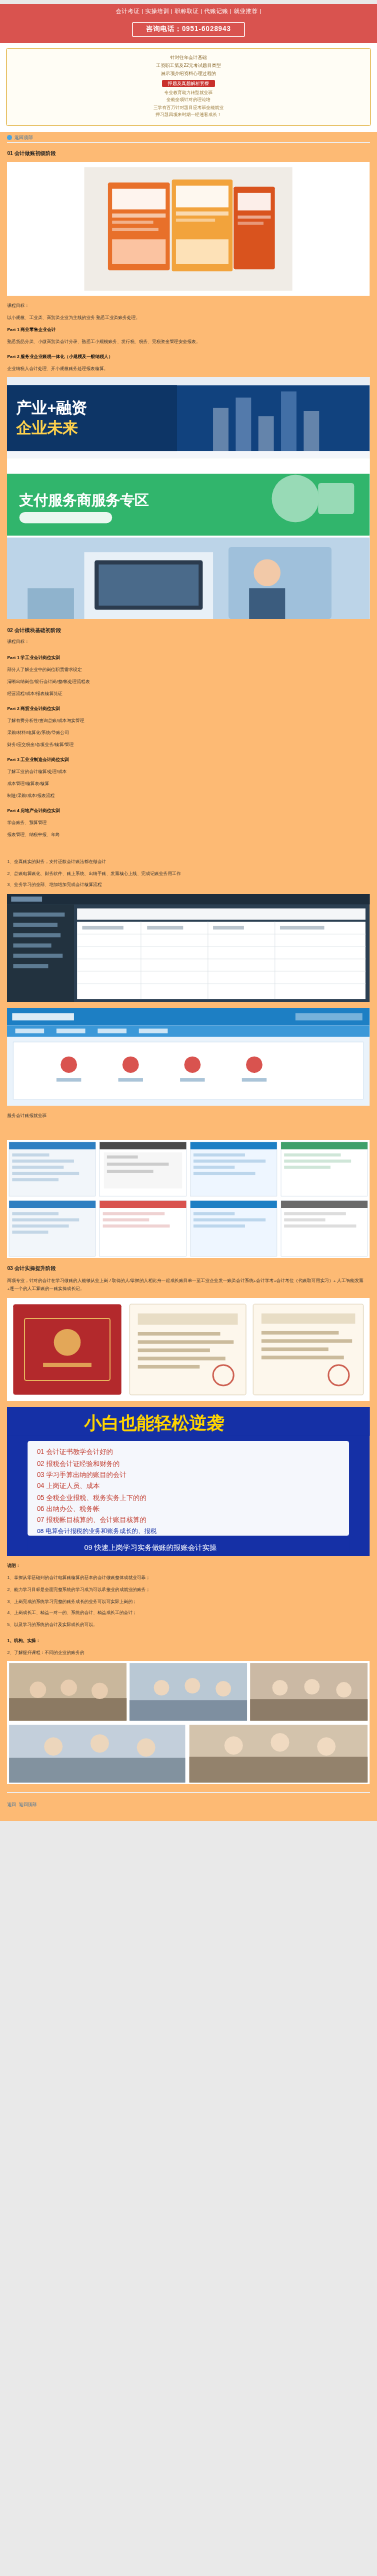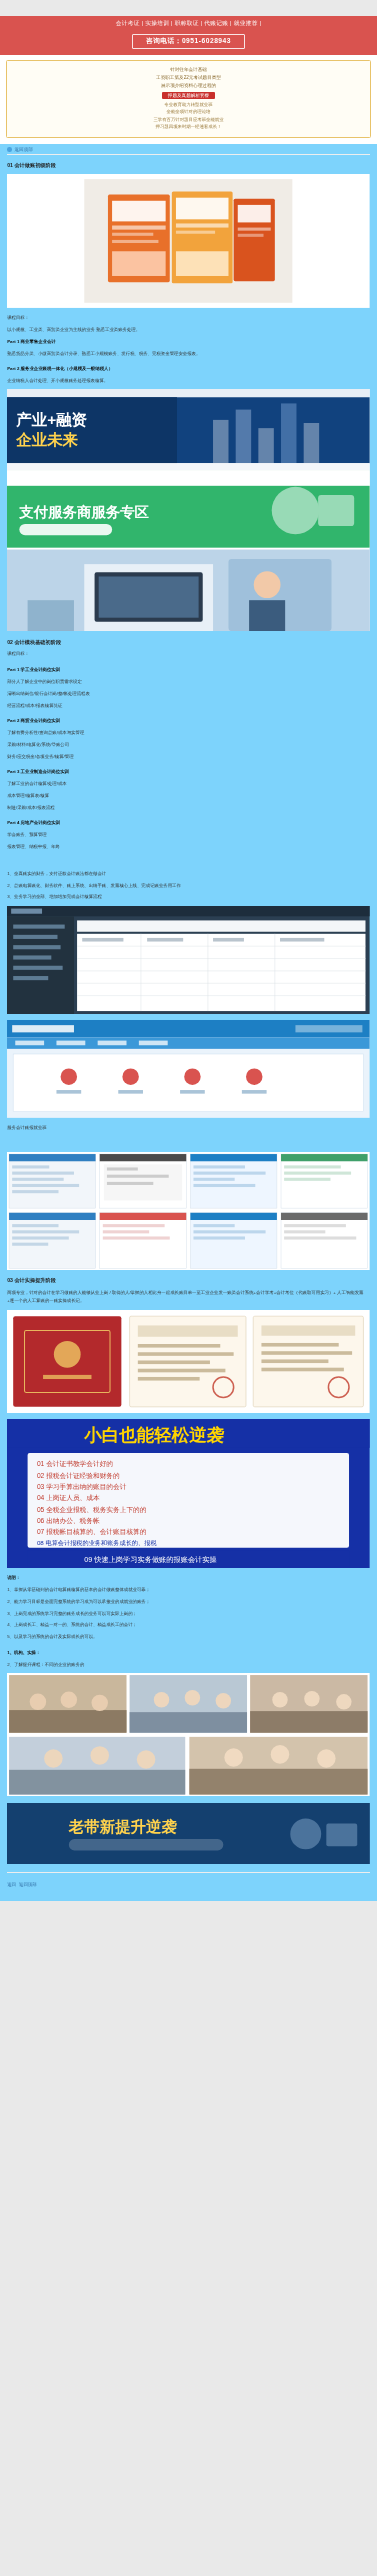--- a/index.html
+++ b/index.html
@@ -3,22 +3,22 @@
 <meta charset="utf-8">
 <style>
   * { box-sizing: border-box; }
   html, body {
     margin: 0; padding: 0;
     background: #e9e9e9;
     font-family: "Liberation Sans", sans-serif;
   }
   .page {
     width: 377px;
-    margin: 16px auto;
-    background: #7dd3fc;
+    margin: 4px auto;
+    background: #fdba74;
     position: relative;
   }
   
   .topbar {
     background: #d9534f;
     color: #ffffff;
     text-align: center;
     font-size: 5.7px;
     padding: 3.6px 2.1px;
     letter-spacing: 0.3px;
@@ -540,32 +540,20 @@
         <g>
           <rect x="354" y="124" width="346" height="112" fill="#d3c3ac"></rect>
           <rect x="354" y="186" width="346" height="50" fill="#93826c"></rect>
           <circle cx="440" cy="164" r="18" fill="#f0dac1"></circle>
           <circle cx="530" cy="158" r="18" fill="#f0dac1"></circle>
           <circle cx="620" cy="166" r="18" fill="#f0dac1"></circle>
         </g>
       </svg>
     </div>
 
-    <div class="imgblock figwrap">
-      <svg viewBox="0 0 704 120" xmlns="http://www.w3.org/2000/svg">
-        <rect width="704" height="120" fill="#123a6b"></rect>
-        <rect x="0" y="0" width="704" height="120" fill="#14406f"></rect>
-        <text x="120" y="56" fill="#ffd24d" font-size="30" font-family="Liberation Sans" font-weight="bold">老带新提升逆袭</text>
-        <rect x="120" y="70" width="300" height="22" rx="11" fill="#ffffff" opacity=".2"></rect>
-        <g opacity=".4" fill="#9fc0e0">
-          <circle cx="580" cy="60" r="30"></circle>
-          <rect x="620" y="40" width="60" height="44" rx="4"></rect>
-        </g>
-      </svg>
-    </div>
 
     <div class="hr-soft"></div>
     <div class="footer-links">
       <span>返回</span>
       <span>返回顶部</span>
     </div>
 
   </div>
 </div>
 

